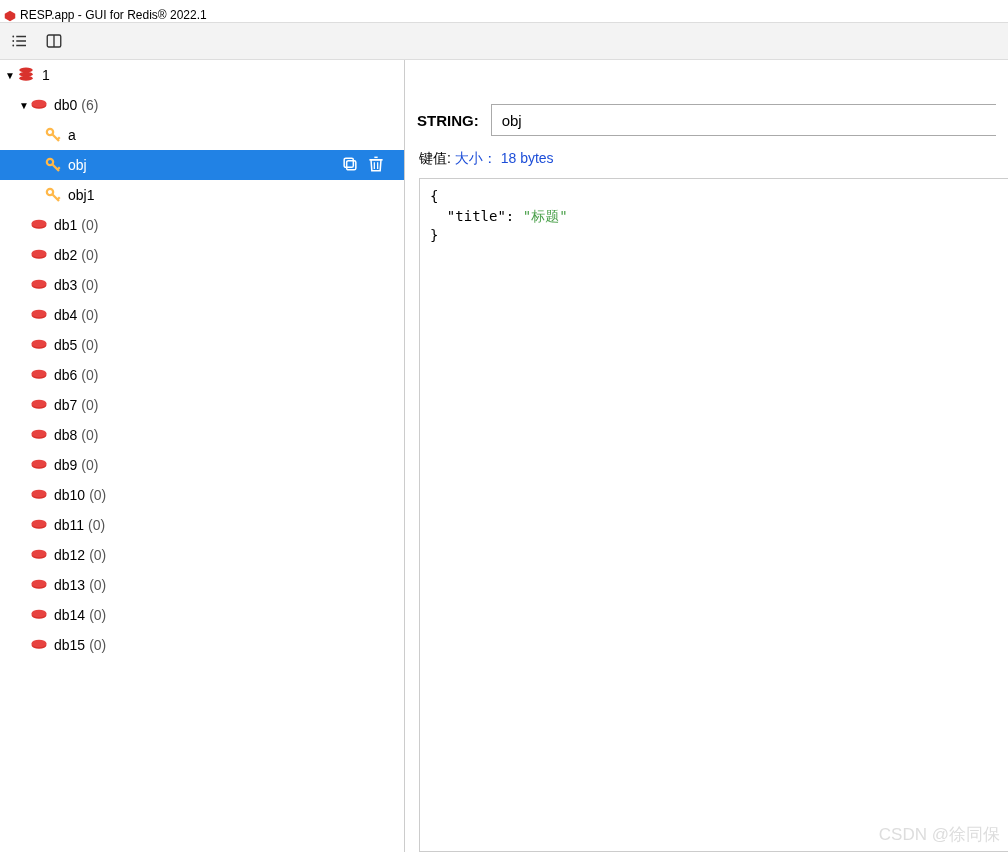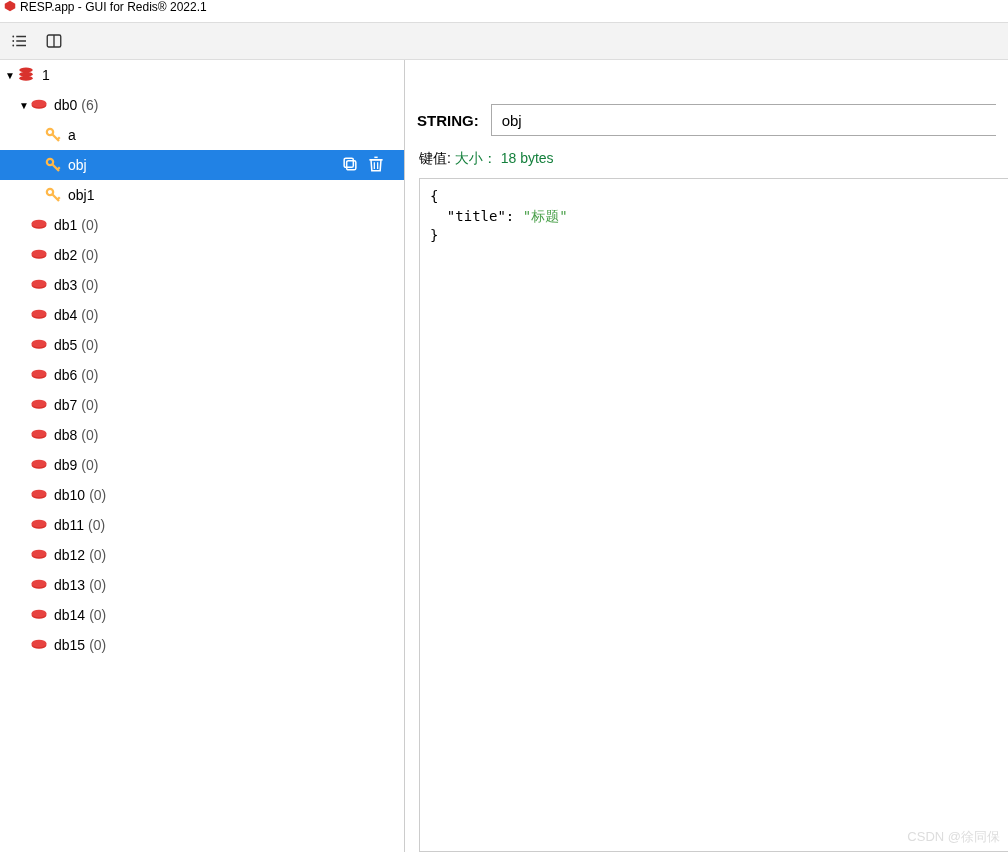--- a/index.html
+++ b/index.html
@@ -10,21 +10,21 @@
       height: 852px;
       overflow: hidden;
       display: flex;
       flex-direction: column;
       background: #fff;
       color: #000;
     }
     .titlebar {
       height: 22px;
       display: flex;
-      align-items: flex-start;
+      align-items: flex-end;
       padding: 0 4px;
       background: #fff;
       font-size: 12px;
       gap: 4px;
     }
     .titlebar .app-icon {
       width: 12px; height: 12px;
     }
     .toolbar {
       height: 38px;
@@ -125,40 +125,40 @@
       border-right: none;
       padding: 0 10px;
       font-size: 15px;
       outline: none;
     }
     .meta-row {
       padding: 14px 14px 6px 14px;
       font-size: 14px;
       color: #000;
     }
-    .meta-row .muted { color: #15803d; }
+    .meta-row .muted { color: #1d4ed8; }
     .value-box {
       margin: 4px 0 0 14px;
       border: 1px solid #ccc;
       border-right: none;
       flex: 1;
       padding: 8px 10px;
       font-family: Consolas, monospace;
       font-size: 14px;
       line-height: 1.4;
       white-space: pre;
     }
     .json-key { color: #000; }
     .json-str { color: #4aa04a; }
     .watermark {
       position: absolute;
       right: 8px;
       bottom: 6px;
       color: #ddd;
-      font-size: 13px;
+      font-size: 17px;
       text-align: right;
     }
   </style>
 </head>
 <body>
 
 <div class="titlebar">
   <span class="app-icon">
     <svg viewBox="0 0 16 16" width="12" height="12">
         <polygon points="8,1 15,5 15,11 8,15 1,11 1,5" fill="#d9322d"></polygon>

